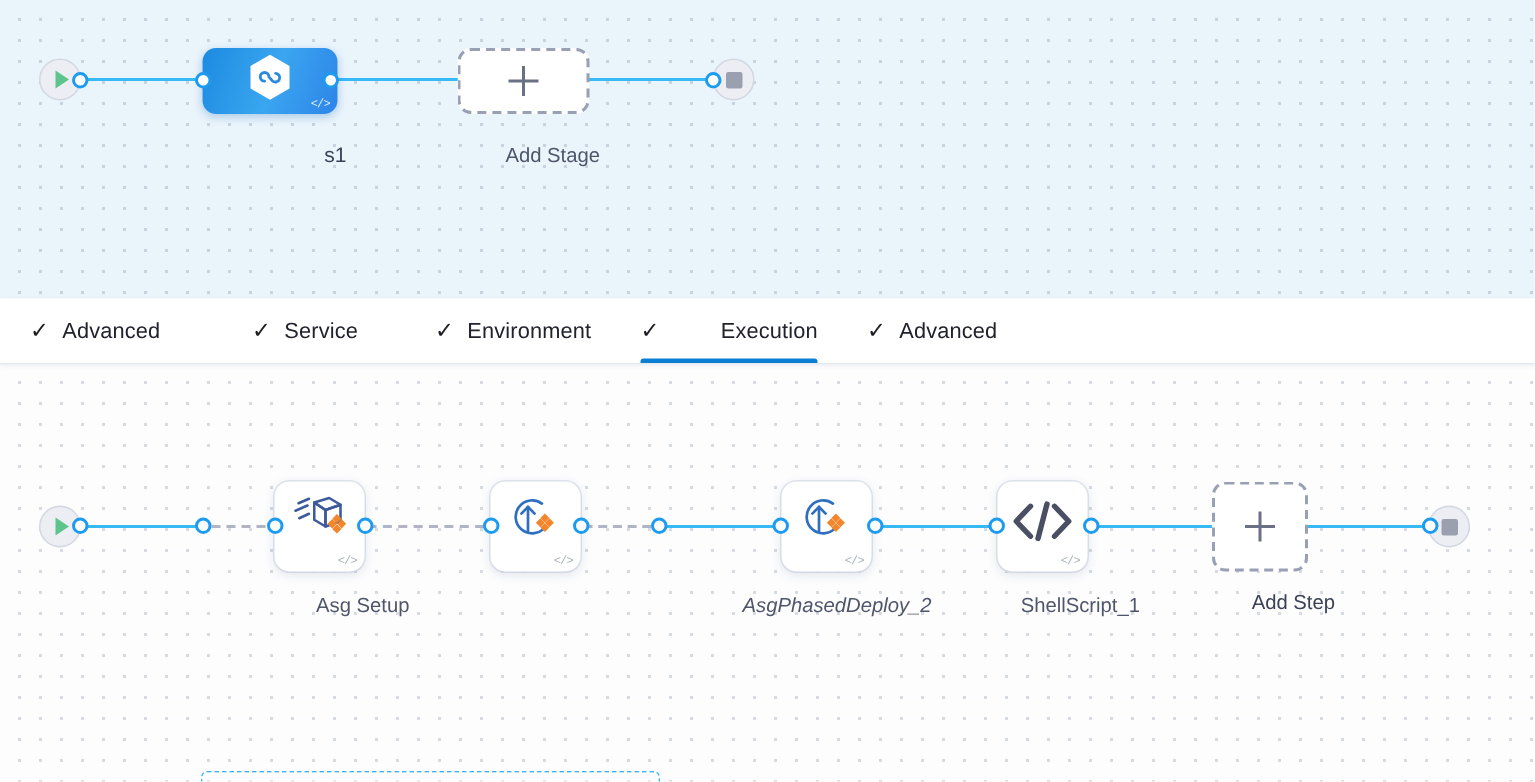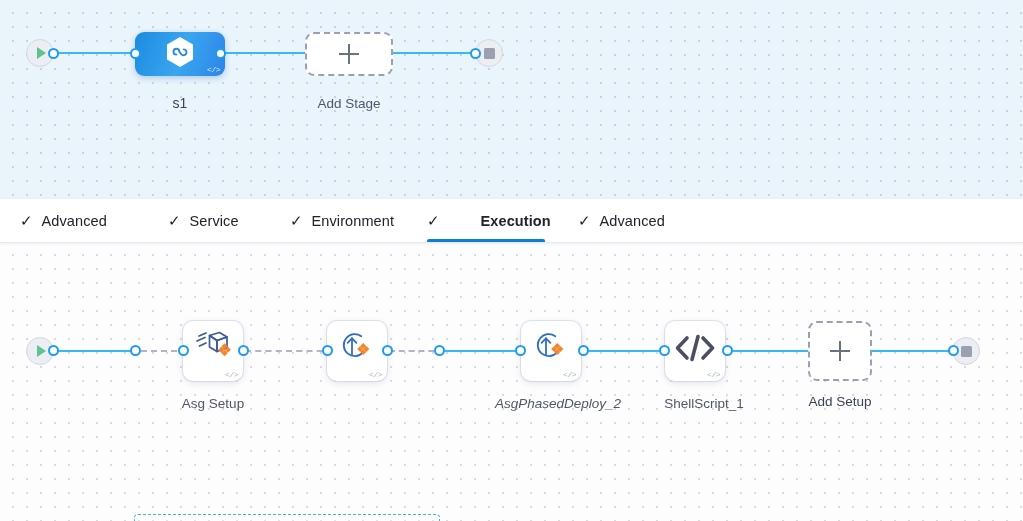--- a/index.html
+++ b/index.html
@@ -58,21 +58,21 @@
     line-height: 1;
     color: #1c1c24;
     font-weight: 400;
   }
   .tab .tlabel {
     font-size: 14.5px;
     color: #22222c;
     letter-spacing: 0.1px;
     white-space: nowrap;
   }
-  .tab.active .tlabel { font-weight: bold; padding-left: 32px; }
+  .tab.active .tlabel { font-weight: normal; padding-left: 32px; }
   .tab.active::after {
     content: "";
     position: absolute;
     left: 0; right: 0;
     bottom: 0;
     height: 3px;
     background: #0b7fd4;
     border-radius: 2px 2px 0 0;
   }
 
@@ -181,21 +181,21 @@
     content: "";
     position: absolute;
     background: #6b7184;
   }
   .plus::before { left: 0; top: 9px; width: 20px; height: 2px; }
   .plus::after  { top: 0; left: 9px; height: 20px; width: 2px; }
 
   
   .caption {
     position: absolute;
-    text-align: center;
+    text-align: right;
     font-size: 13.5px;
     color: #50566a;
     line-height: 19px;
     user-select: none;
   }
   .caption.stage-cap { color: #3b4255; font-size: 14px; }
 
   
   .step-node {
     position: absolute;
@@ -390,19 +390,19 @@
     </div>
     <span class="code-badge on-white">&lt;/&gt;</span>
   </div>
   <div class="dot" style="left:659px; top:103px;"></div>
   <div class="dot" style="left:722px; top:103px;"></div>
   <div class="caption" style="left:648px; top:152px; width:112px;">ShellScript_1</div>
 
   <div class="add-box" style="left:808px; top:79px; width:64px; height:60px;">
     <div class="plus"></div>
   </div>
-  <div class="caption" style="left:790px; top:150px; width:100px; color:#3b4255;">Add Setup</div>
+  <div class="caption" style="left:790px; top:150px; width:100px; color:#3b4255;">Add Step</div>
 
   <div class="terminal" style="left:952px; top:95px;">
     <div class="stop-sq"></div>
   </div>
   <div class="dot" style="left:948px; top:103px;"></div>
 </div>
 
 </body></html>

